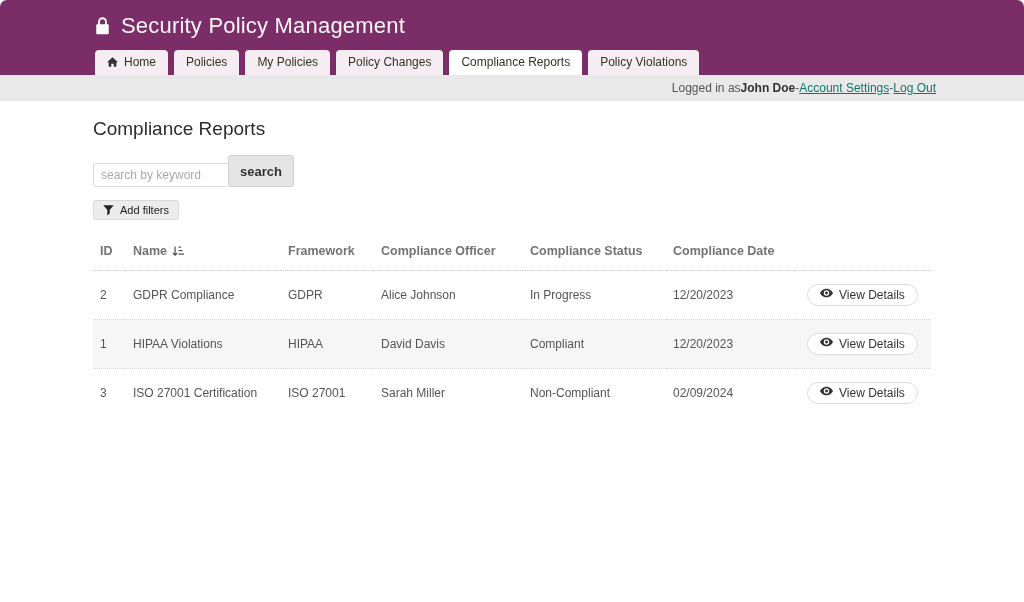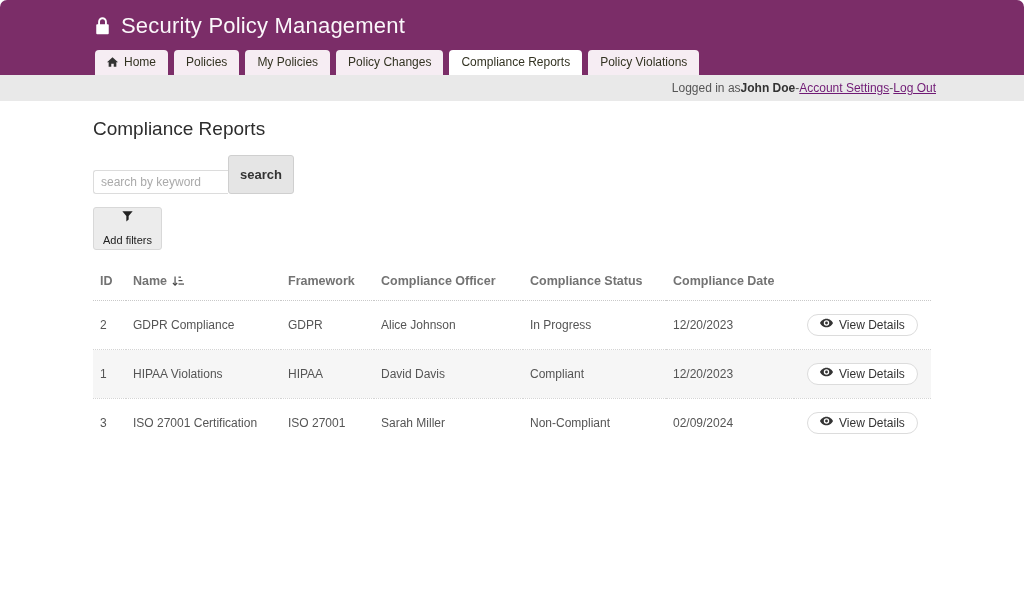--- a/index.html
+++ b/index.html
@@ -22,40 +22,40 @@
     cursor:pointer;white-space:nowrap;
   }
   .tab.active{background:var(--tab-active,#ffffff);}
   
   .userbar{
     background:var(--gray,#e9e9e9);height:26px;
     display:flex;justify-content:flex-end;align-items:center;
     padding-right:88px;font-size:12px;color:#555;
   }
   .userbar .username{font-weight:700;color:#333;}
-  .userbar a{color:#701a75;text-decoration:underline;cursor:pointer;}
+  .userbar a{color:#0f766e;text-decoration:underline;cursor:pointer;}
   
   main{padding:17px 93px 0 93px;}
   .page-title{font-size:19px;font-weight:500;color:#2d2d2d;margin:0 0 15px 0;}
   .search-row{display:flex;align-items:flex-end;margin-bottom:13px;}
   .search-input{
     width:120px;height:22px;border:1px solid #dcdcdc;border-right:none;
     border-radius:3px 0 0 3px;padding:0 7px;font-size:12px;color:#333;outline:none;
     font-family:"Liberation Sans", sans-serif;
   }
   .search-input::placeholder{color:#aaa;}
   .search-btn{
-    height:39px;padding:0 11px;background:#e5e5e5;border:1px solid #cfcfcf;
+    height:32px;padding:0 11px;background:#e5e5e5;border:1px solid #cfcfcf;
     border-radius:3px;font-size:13px;font-weight:600;color:#333;cursor:pointer;
     font-family:"Liberation Sans", sans-serif;
   }
   .add-filters{
-    display:inline-flex;align-items:center;gap:12px;background:#ececec;
+    display:inline-flex;align-items:center;gap:6px;background:#ececec;
     border:1px solid #d8d8d8;border-radius:3px;padding:3px 9px;font-size:11px;
-    color:#222;cursor:pointer;margin-bottom:14px;font-family:"Liberation Sans", sans-serif;flex-direction:column;
+    color:#222;cursor:pointer;margin-bottom:14px;font-family:"Liberation Sans", sans-serif;
   }
   
   table{width:838px;border-collapse:collapse;table-layout:fixed;font-size:12px;color:#555;}
   th{
     text-align:left;font-weight:700;color:#737373;font-size:12.5px;
     padding:10px 0 12px 7px;border-bottom:1px dotted #c9c9c9;
   }
   th .sort-wrap{display:inline-flex;align-items:center;gap:5px;}
   td{padding:13px 0 13px 7px;overflow:hidden;white-space:nowrap;}
   tbody tr:not(:first-child){border-top:1px dotted #d4d4d4;}

